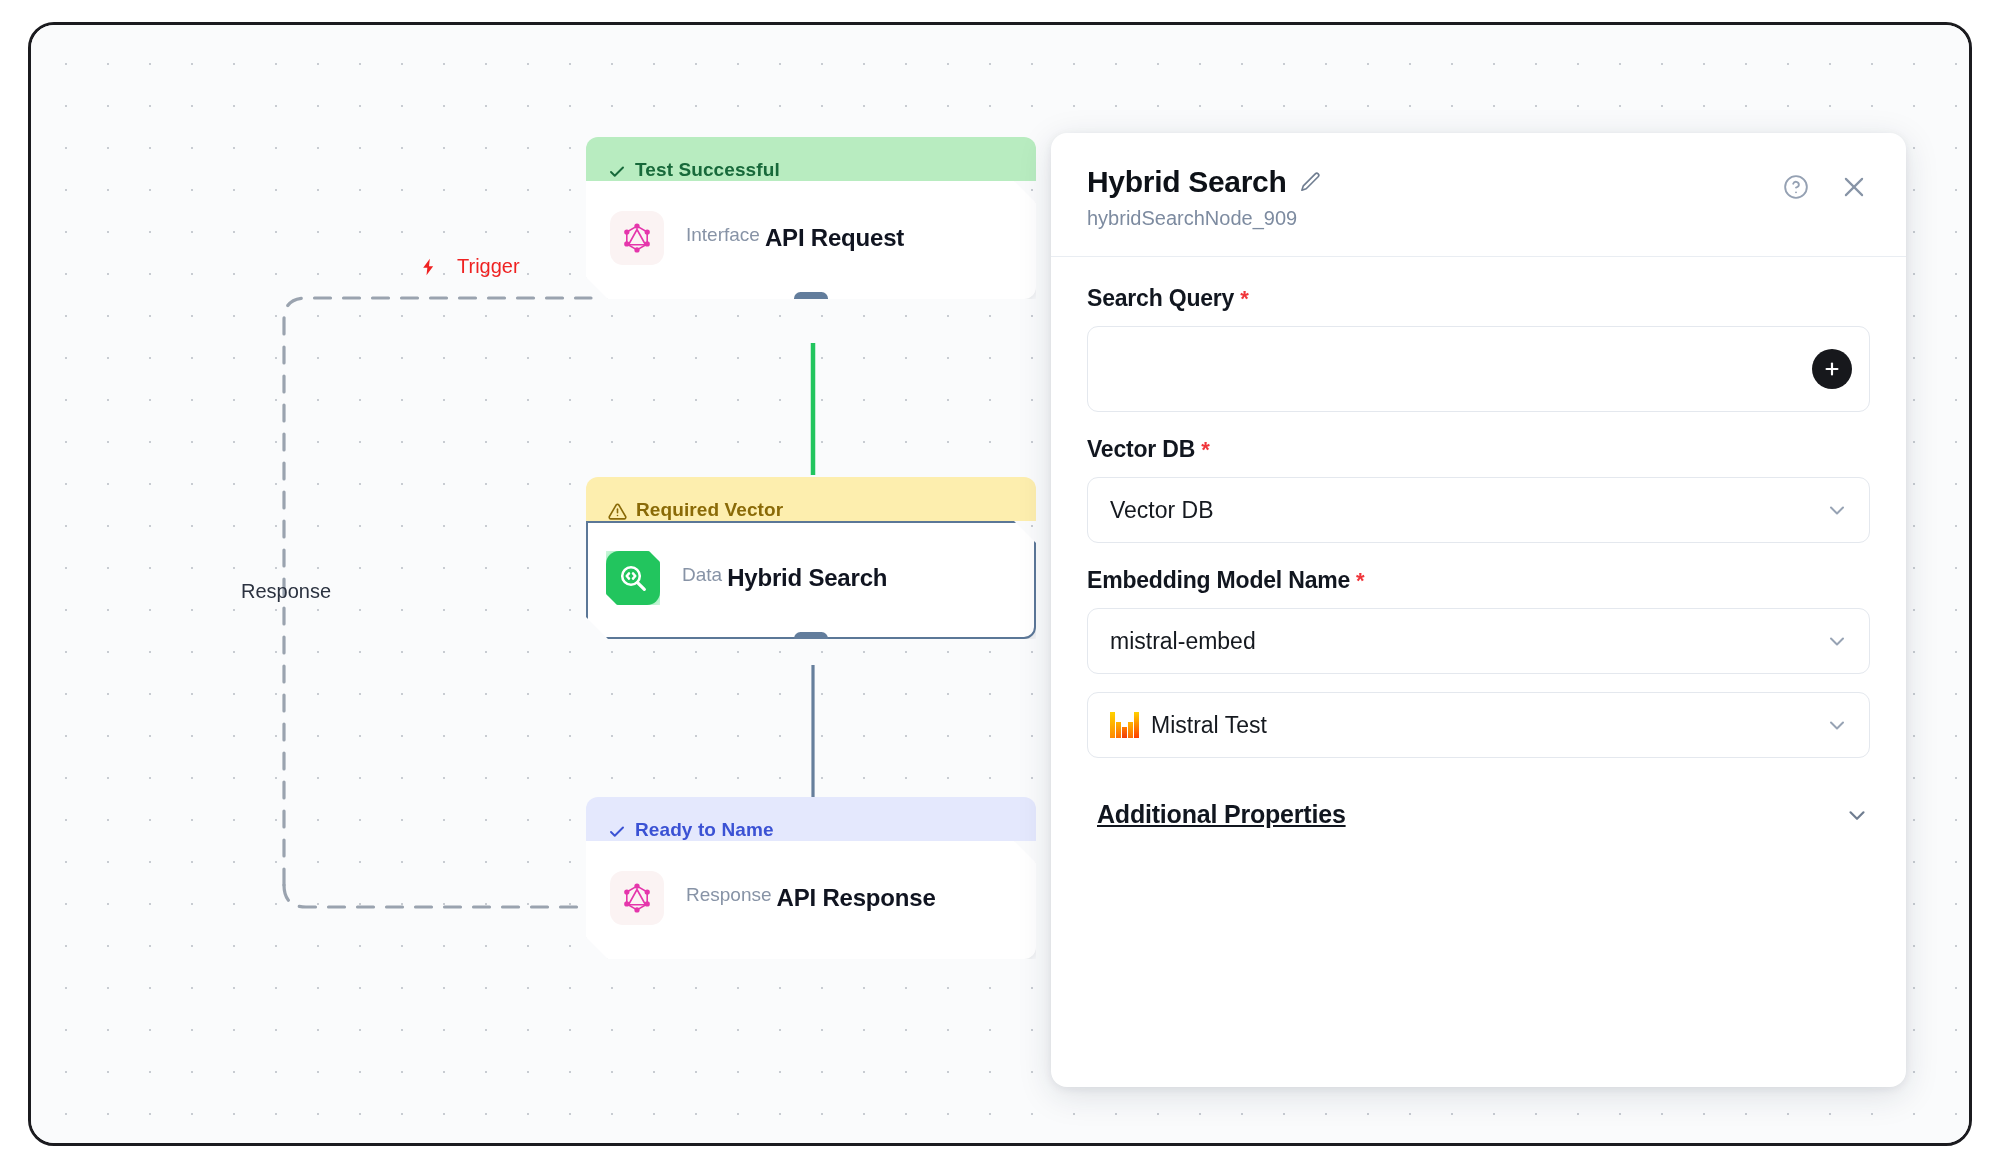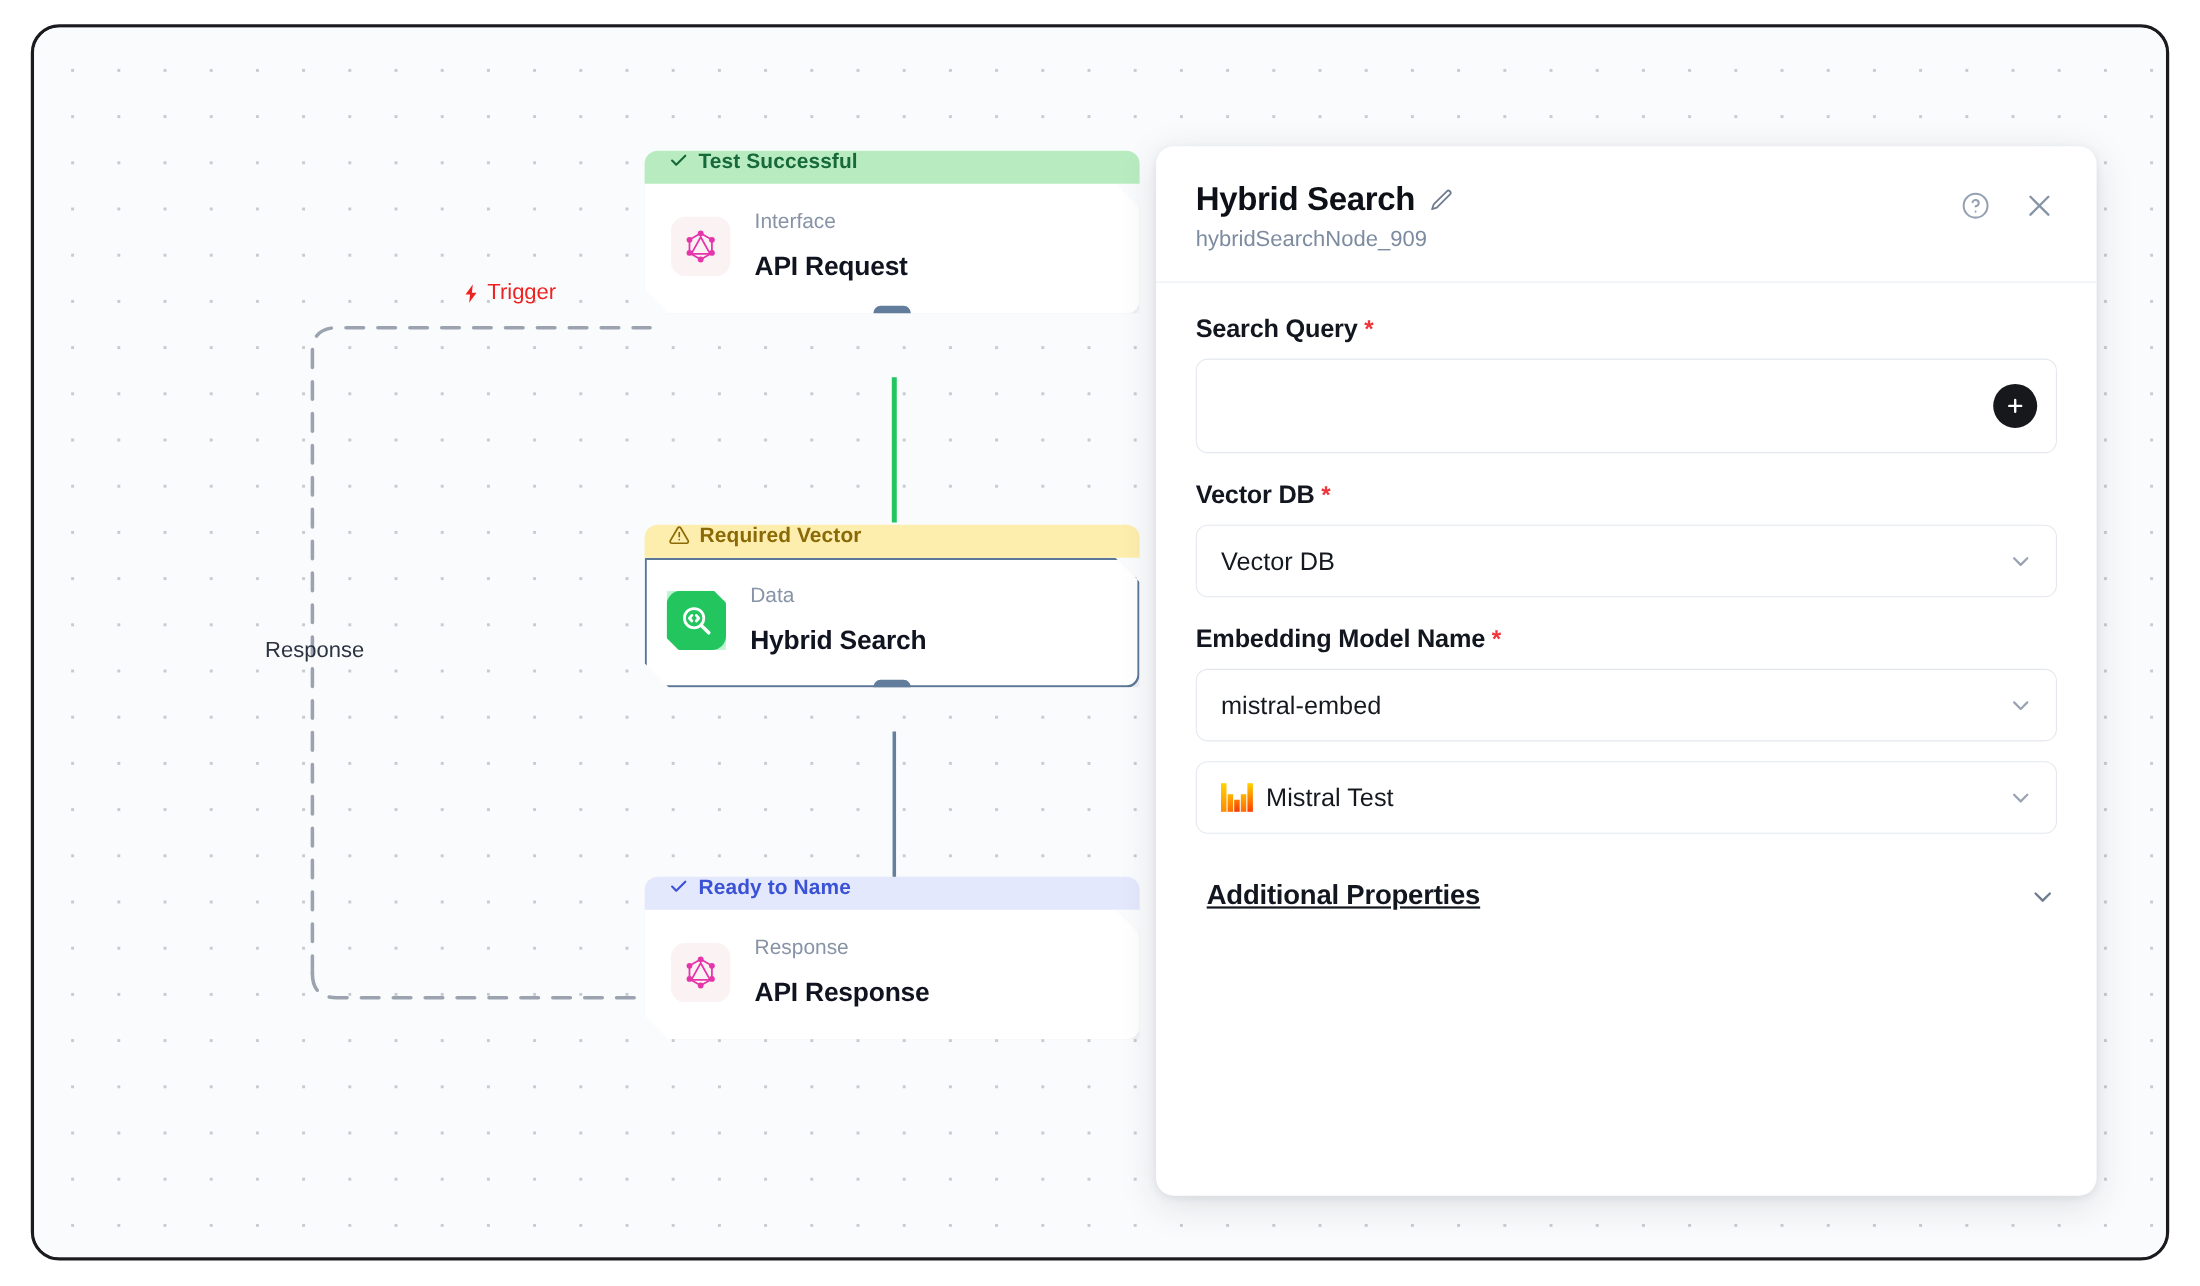--- a/index.html
+++ b/index.html
@@ -33,24 +33,24 @@
 
   
   .edges { position: absolute; inset: 0; pointer-events: none; }
 
   
   .node {
     position: absolute;
     width: 450px;
   }
   .node-status {
-    height: 30px;
+    height: 44px;
     border-radius: 12px 12px 0 0;
     display: flex;
-    align-items: flex-start;
+    align-items: flex-end;
     padding: 0 22px;
     font-size: 19px;
     font-weight: 600;
     letter-spacing: .1px;
     gap: 9px;
   }
   .node-status .st-ico {
     font-size: 17px;
     display: inline-flex;
     align-items: center;
@@ -85,21 +85,21 @@
     display: flex; align-items: center; justify-content: center;
     flex: none;
   }
   .node-icon.gql { background: #fbf3f3; }
   .node-icon.hsearch {
     background: #22c55e;
     box-shadow: 0 0 16px 5px rgba(45,220,110,.55);
     clip-path: polygon(0 0, calc(100% - 11px) 0, 100% 11px, 100% 100%,
                        11px 100%, 0 calc(100% - 11px));
   }
-  .node-text { display: flex; flex-direction: column; gap: 16px; }
+  .node-text { display: flex; flex-direction: row; gap: 5px; }
   .node-kind {
     font-size: 19px;
     color: #8793a6;
     font-weight: 400;
   }
   .node-title {
     font-size: 24px;
     color: #101420;
     font-weight: 700;
     letter-spacing: -.2px;
@@ -118,21 +118,21 @@
   .handle.top    { top: -6px; }
   .handle.bottom { bottom: -6px; }
 
   
   .edge-label {
     position: absolute;
     font-size: 20px;
     white-space: nowrap;
     display: flex;
     align-items: center;
-    gap: 4px;
+    gap: 18px;
   }
   .edge-label.trigger { color: #ef2222; font-weight: 500; }
   .edge-label.response { color: #2b3240; font-weight: 400; }
 
   
   .side-panel {
     position: absolute;
     left: 1020px; top: 108px;
     width: 855px; height: 954px;
     background: #ffffff;

